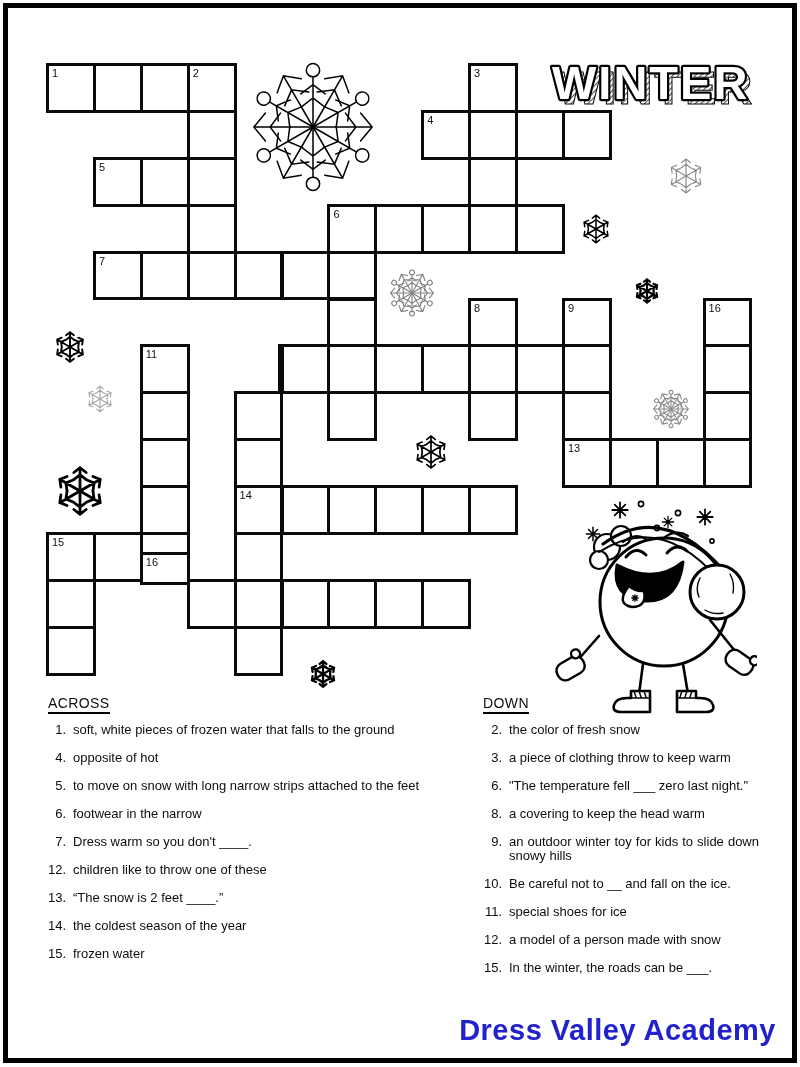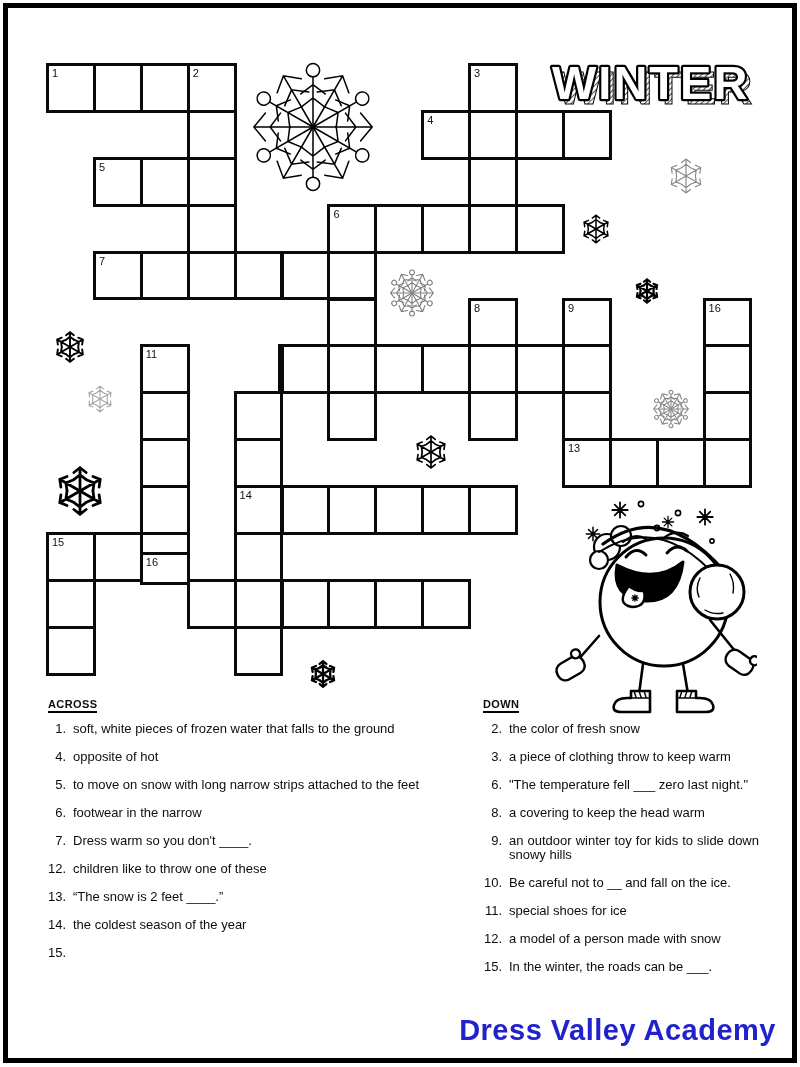--- a/index.html
+++ b/index.html
@@ -25,21 +25,21 @@
 
   
   .flakes, .snowman { position:absolute; pointer-events:none; }
   .flakes { left:0; top:0; }
   .snowman { left:547px; top:498px; }
 
   
   .clue-col { position:absolute; top:694px; }
   .clue-col.across { left:48px; width:408px; }
   .clue-col.down { left:483px; width:290px; }
-  .clue-header { font-size:11px; font-weight:bold; letter-spacing:0.4px;
+  .clue-header { font-size:14px; font-weight:normal; letter-spacing:0.4px;
     display:inline-block; border-bottom:2px solid #000; padding-bottom:1px;
     margin-bottom:9px; }
   .clue { display:flex; margin-bottom:14px; font-size:13px; line-height:14px; }
   .clue-num { width:18px; min-width:18px; text-align:right; margin-right:7px; }
   .down .clue-num { width:19px; min-width:19px; }
   .across .clue-text { width:348px; }
   .down .clue-text { width:250px; text-align:justify; }
 
   
   .brand { position:absolute; top:1014px; right:24px; font-size:29px;
@@ -313,20 +313,21 @@
         <div class="clue">
           <span class="clue-num">13.</span>
           <span class="clue-text">“The snow is 2 feet ____.”</span>
         </div>
         <div class="clue">
           <span class="clue-num">14.</span>
           <span class="clue-text">the coldest season of the year</span>
         </div>
         <div class="clue">
           <span class="clue-num">15.</span>
+          <span class="clue-text">frozen water</span>
         </div>
       </div>
   </div>
 
   <div class="clue-col down">
     <div class="clue-header">DOWN</div>
     <div id="down-list">
         <div class="clue">
           <span class="clue-num">2.</span>
           <span class="clue-text">the color of fresh snow</span>

